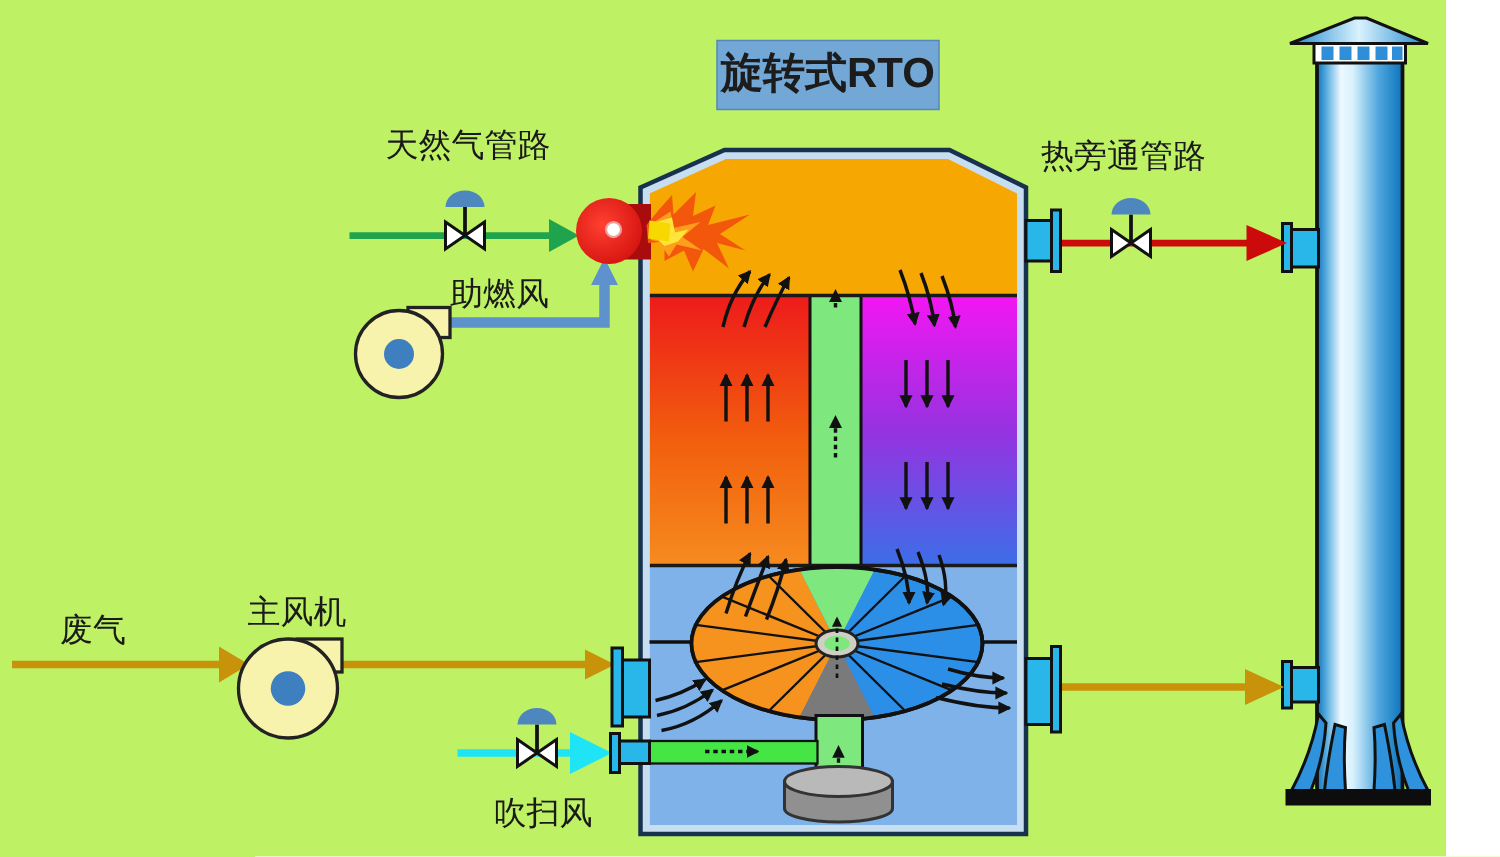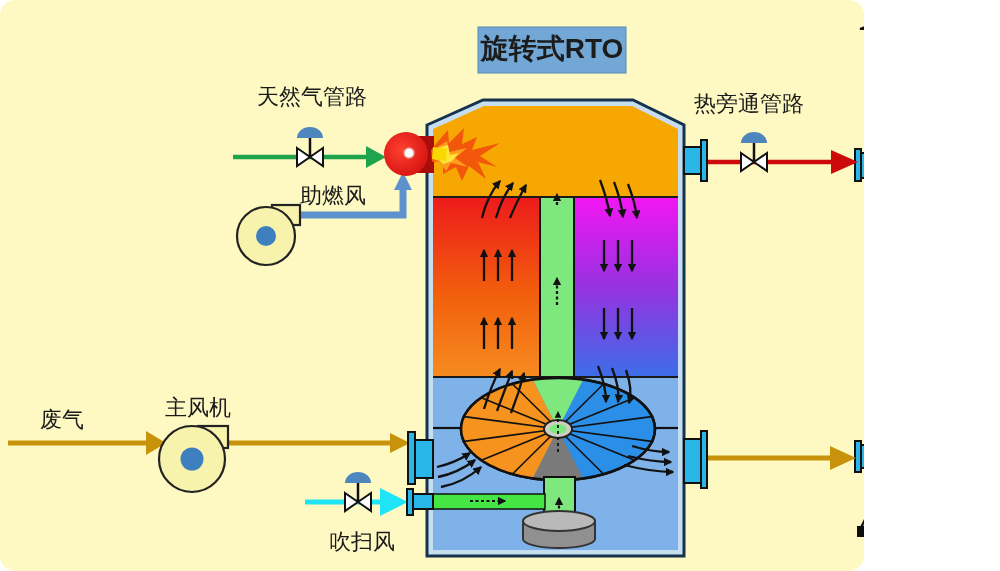--- a/index.html
+++ b/index.html
@@ -1,17 +1,17 @@
 <!DOCTYPE html>
 <html><head>
 <meta charset="utf-8">
 <style>
   html,body{margin:0;padding:0;background:#fff;}
-  .canvas{position:relative;width:864px;height:571px;background:#fef9c3;overflow:hidden;
-          font-family:"Liberation Sans",sans-serif;border-radius:15px;}
+  .canvas{position:relative;width:964px;height:571px;background:#bef264;overflow:hidden;
+          font-family:"Liberation Sans",sans-serif;}
   svg{position:absolute;left:0;top:0;}
   text{font-family:"Liberation Sans",sans-serif;}
   .label{font-size:22px;fill:#1a1a1a;}
   .title{font-size:28px;font-weight:bold;fill:#1c1c1c;}
 </style>
 </head>
 <body>
 
 <div class="canvas">
 <svg width="1000" height="571" viewBox="0 0 1000 571">

